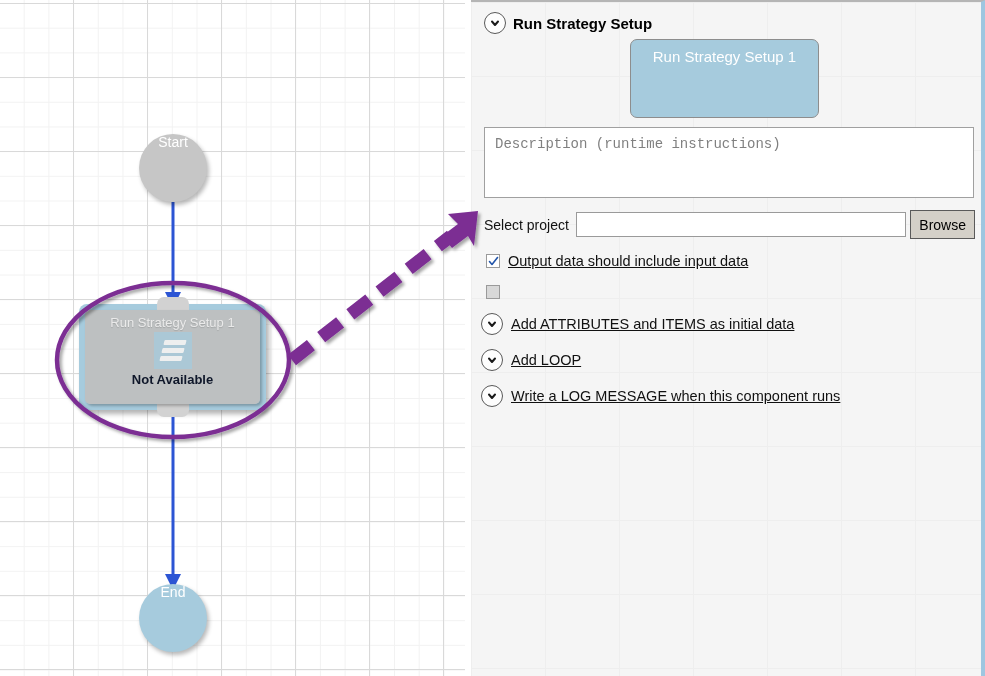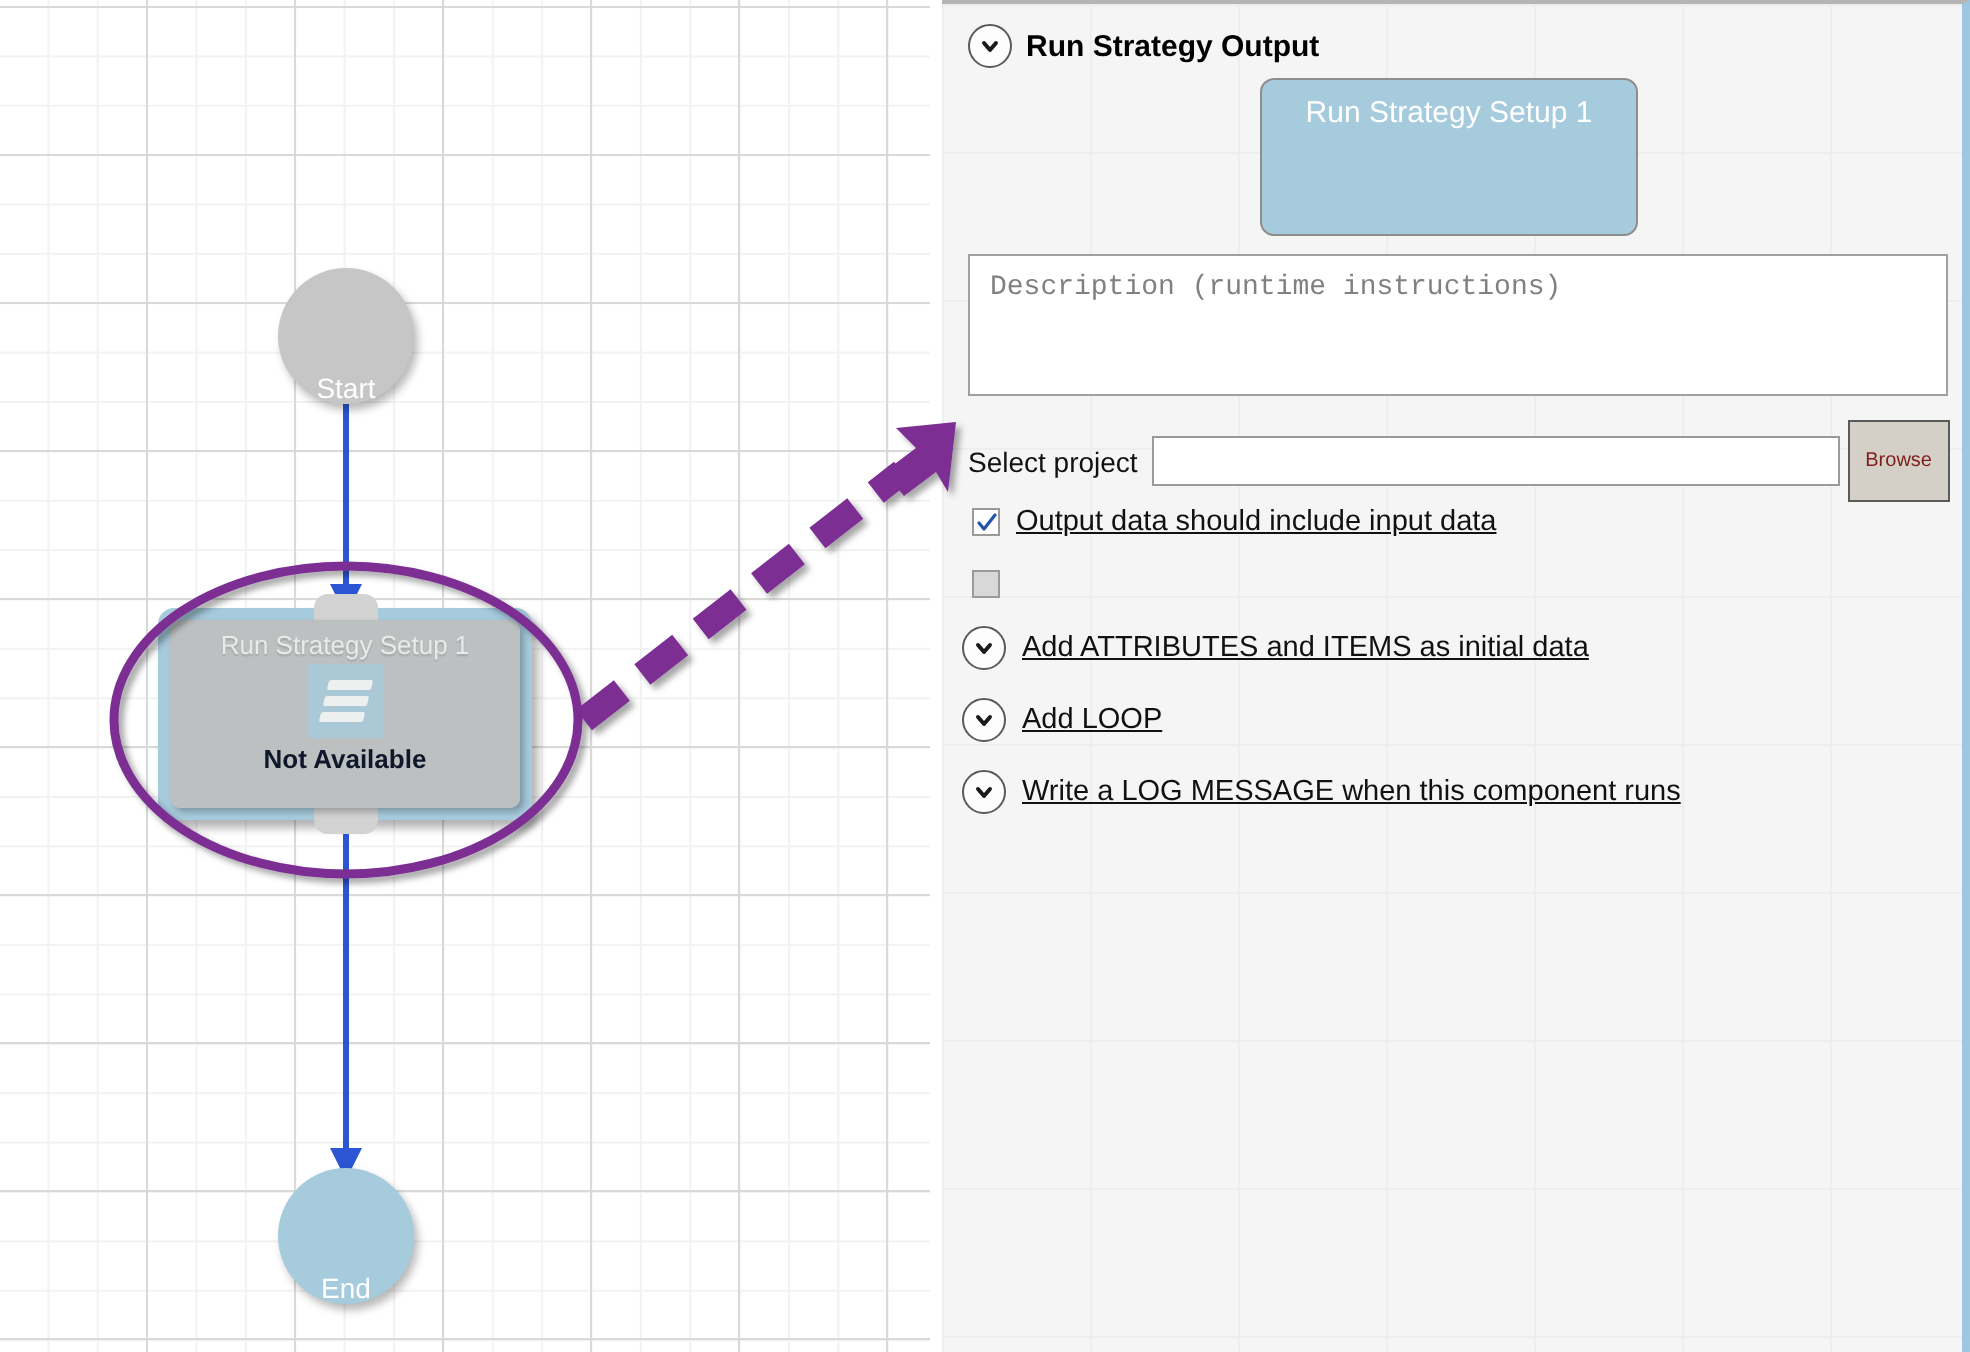--- a/index.html
+++ b/index.html
@@ -57,21 +57,21 @@
     width: 466px;
     height: 676px;
     overflow: visible;
   }
 
   
   .node-circle {
     position: absolute;
     border-radius: 50%;
     display: flex;
-    align-items: flex-end;
+    align-items: flex-start;
     justify-content: center;
     color: #ffffff;
     font-size: 14px;
     box-shadow: 2px 3px 4px rgba(0,0,0,0.28);
     box-sizing: border-box;
   }
   #start-node {
     left: 139px;
     top: 134px;
     width: 68px;
@@ -267,28 +267,28 @@
     border: 1px solid #9a9a9a;
     box-sizing: border-box;
     font-family: "Liberation Sans", sans-serif;
     font-size: 14px;
     padding: 0 5px;
     color: #111111;
     outline: none;
   }
   #browse-button {
     flex: 0 0 auto;
-    height: 41px;
+    height: 29px;
     margin-left: 4px;
     padding: 0 8px;
     background: #d4d0c8;
     border: 1px solid #5a5a5a;
     font-family: "Liberation Sans", sans-serif;
-    font-size: 10px;
-    color: #7f1d1d;
+    font-size: 14px;
+    color: #000000;
     cursor: pointer;
     box-sizing: border-box;
   }
 
   #options-list {
     position: absolute;
     left: 13px;
     top: 248px;
     width: 490px;
   }
@@ -375,21 +375,21 @@
   <div id="canvas-right-edge"></div>
 
   <div id="panel">
 
     <div class="section-header">
       <span class="chev-icon">
         <svg width="12" height="12" viewBox="0 0 12 12">
           <polyline points="3,4.5 6,8 9,4.5" fill="none" stroke="#1a1a1a" stroke-width="2" stroke-linecap="round" stroke-linejoin="round"></polyline>
         </svg>
       </span>
-      <span class="section-header-label">Run Strategy Output</span>
+      <span class="section-header-label">Run Strategy Setup</span>
     </div>
 
     <div id="title-card">
       <span id="title-card-label">Run Strategy Setup 1</span>
     </div>
 
     <textarea id="description-box" placeholder="Description (runtime instructions)" style=""></textarea>
 
     <div id="project-row">
       <span id="project-label">Select project</span>

